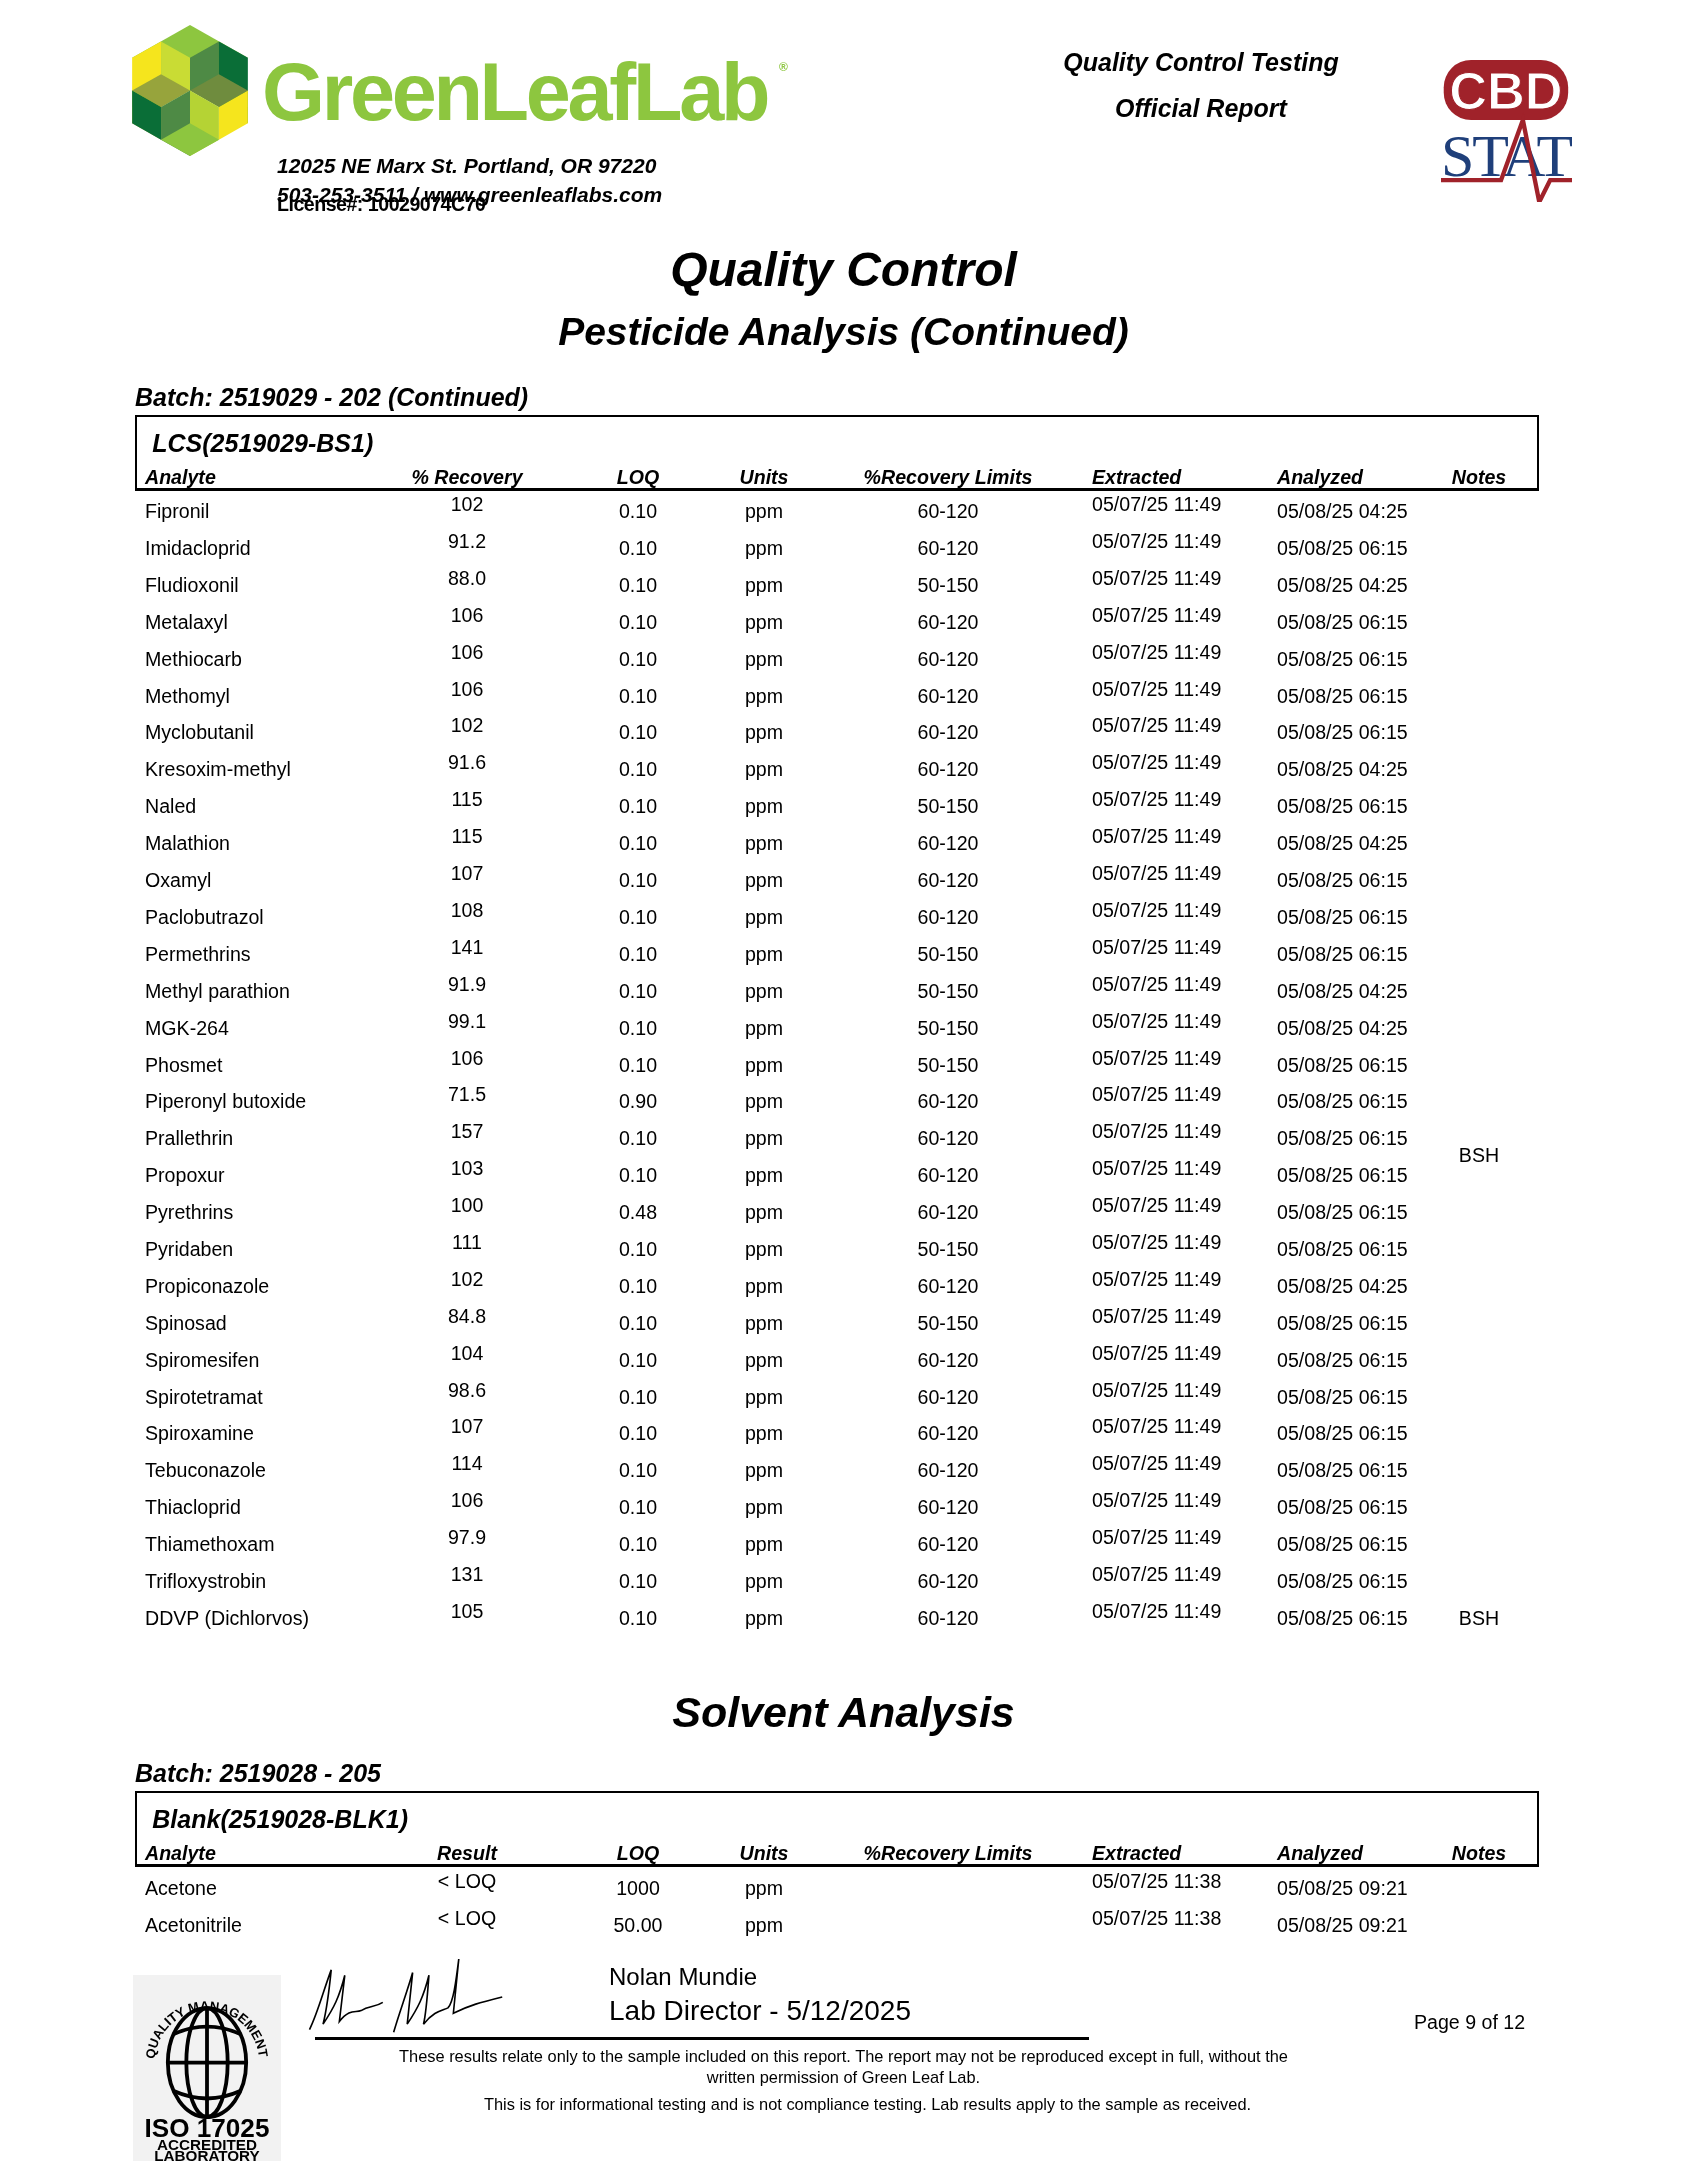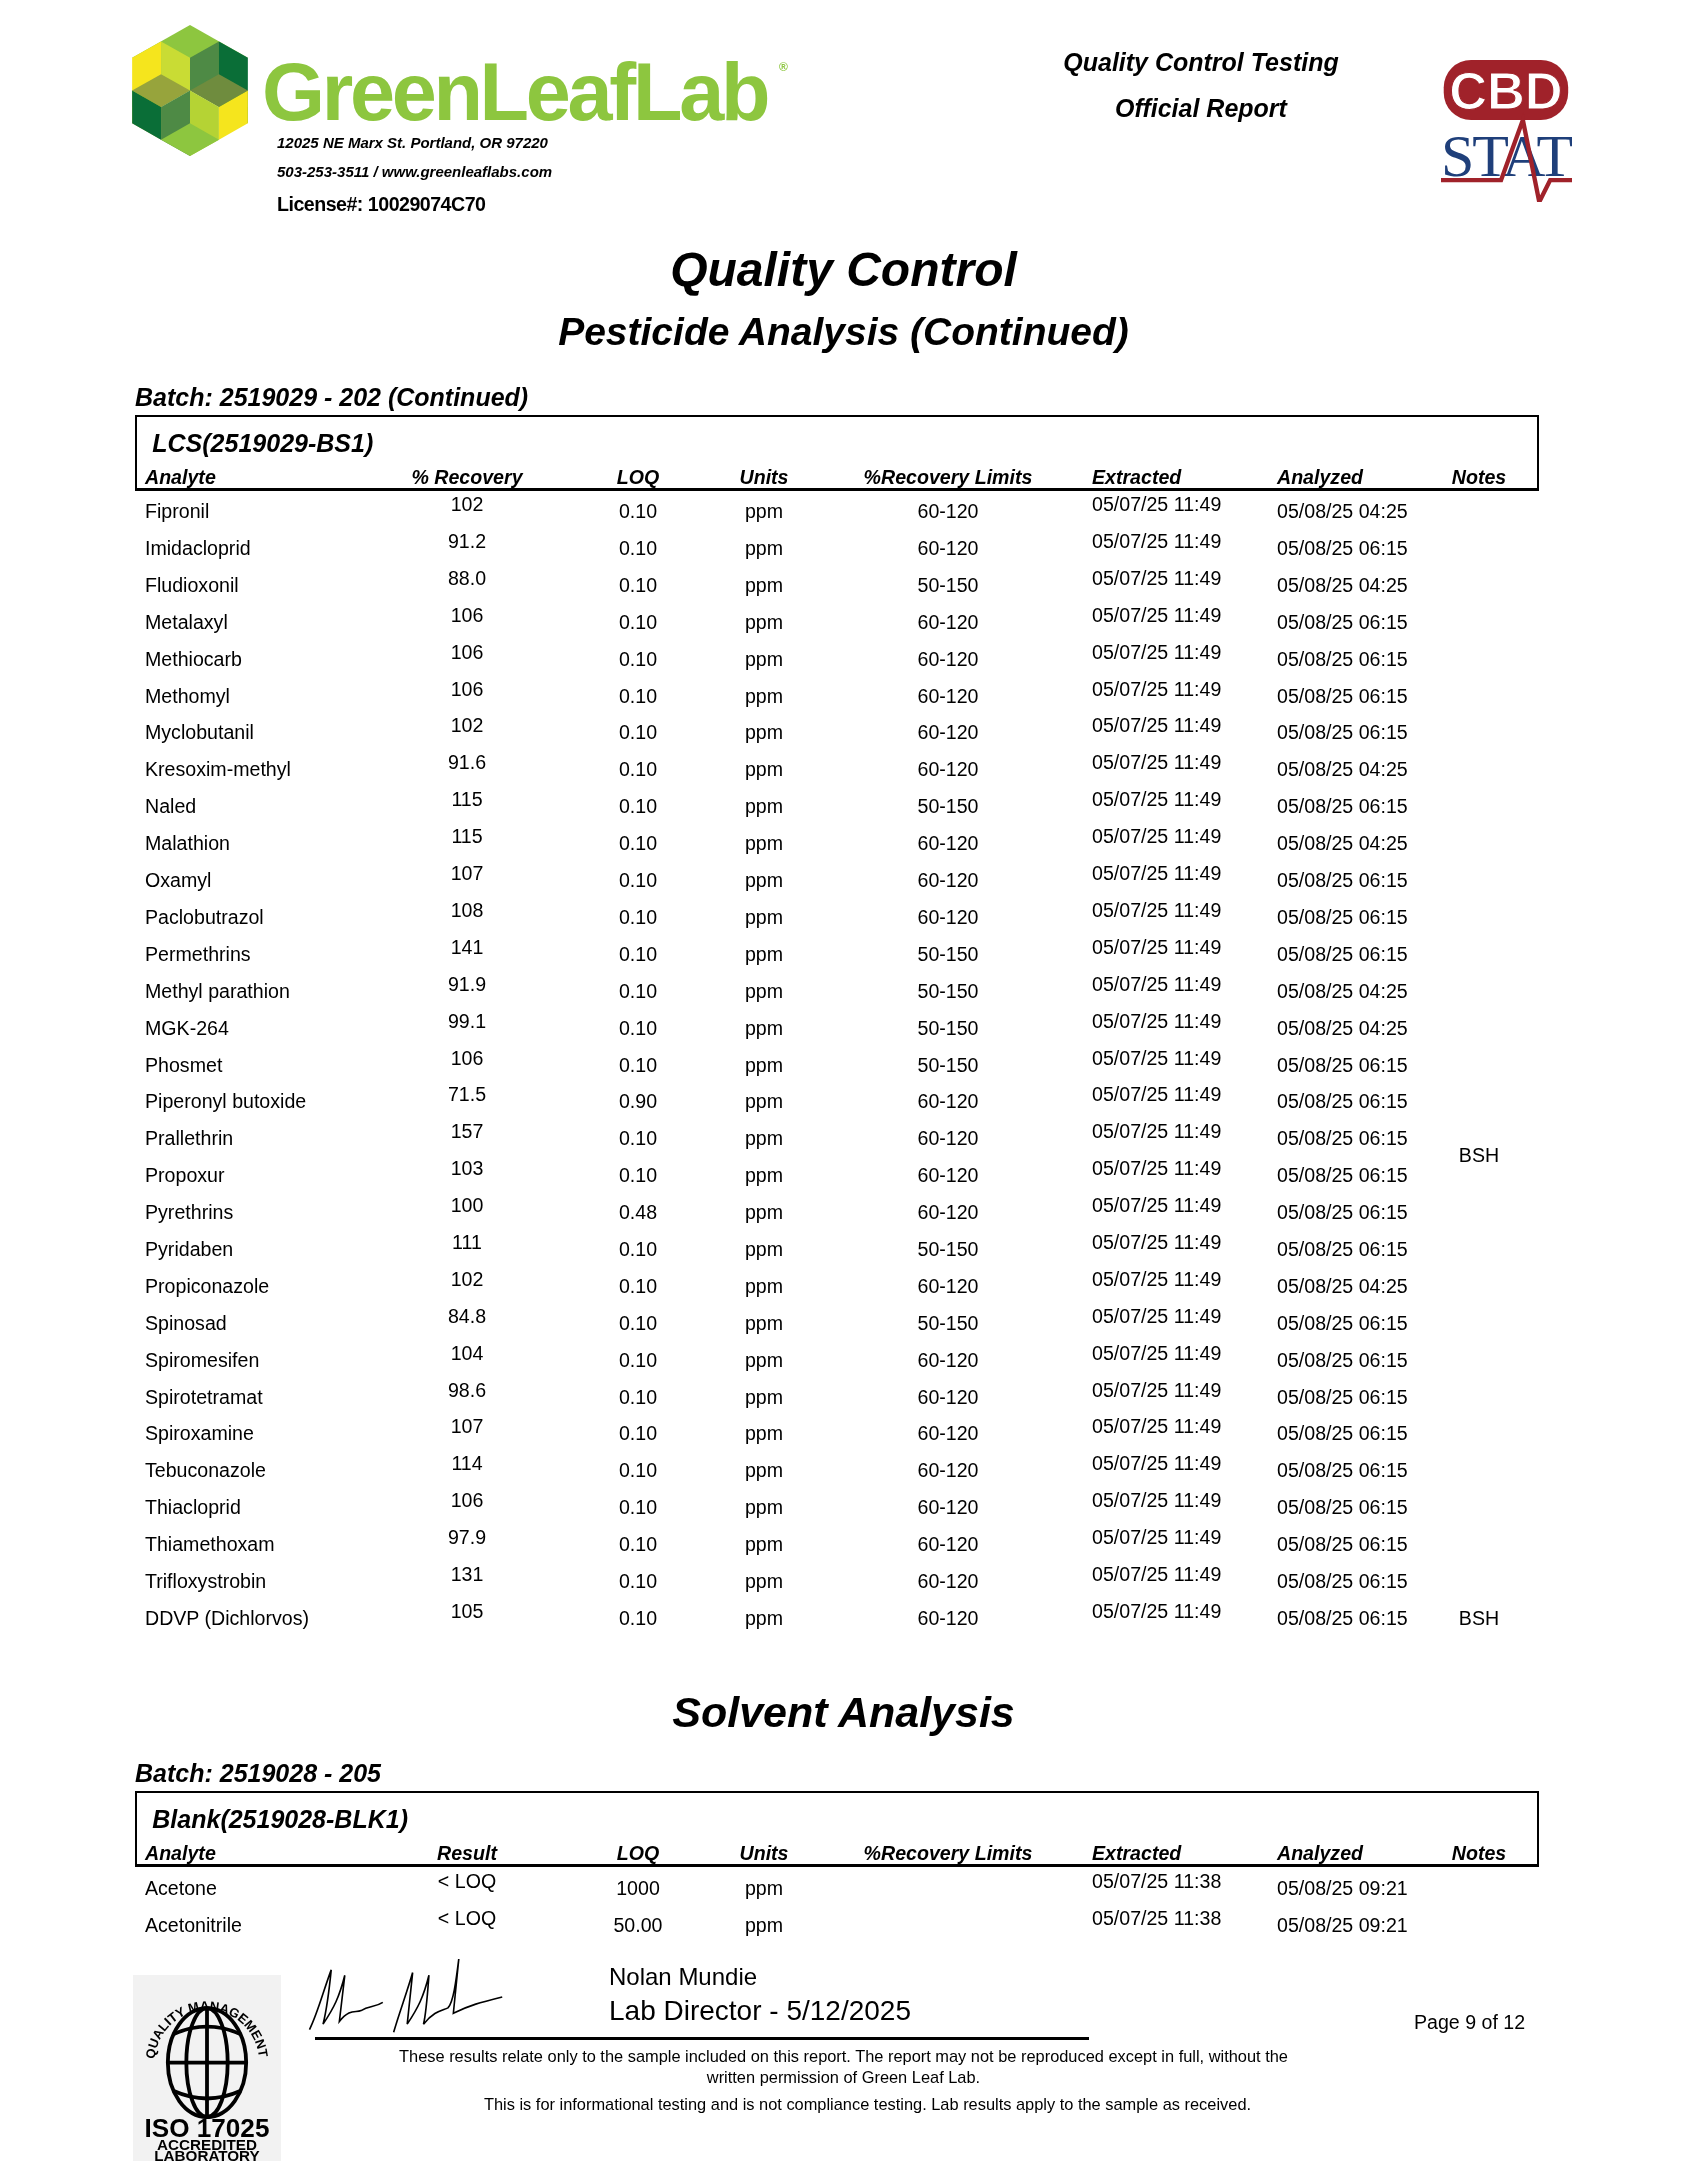--- a/index.html
+++ b/index.html
@@ -4,21 +4,21 @@
 <style>
   * { box-sizing: border-box; margin: 0; padding: 0; }
   html, body { width: 1687px; height: 2183px; background: #ffffff; overflow: hidden; }
   body { position: relative; font-family: "Liberation Sans", sans-serif; color: #000; }
 
   
   .logo-mark { position: absolute; left: 132px; top: 24.6px; width: 116px; height: 131px; }
   .brand-name { position: absolute; left: 262px; top: 52px; font-size: 81px; font-weight: 700;
     color: #8dc63f; letter-spacing: -3.3px; line-height: 1; font-family: "Liberation Sans", sans-serif; }
   .brand-reg { position: absolute; left: 779px; top: 60px; font-size: 12px; color: #8dc63f; font-weight: 700; }
-  .addr { position: absolute; left: 277px; font-style: italic; font-weight: 700; font-size: 15px; line-height: 1; }
+  .addr { position: absolute; left: 277px; font-style: italic; font-weight: 700; font-size: 21px; line-height: 1; margin-top: 20px; }
   .addr.l1 { top: 135px; }
   .addr.l2 { top: 164px; }
   .license { position: absolute; left: 277px; top: 195px; font-weight: 700; font-size: 19.6px; line-height: 1; letter-spacing: -0.5px; }
 
   .report-title { position: absolute; left: 977px; width: 448px; text-align: center; font-style: italic;
     font-weight: 700; font-size: 25px; line-height: 1; }
   .report-title.t1 { top: 50px; }
   .report-title.t2 { top: 96px; }
 
   .cbd-logo { position: absolute; left: 1441px; top: 60px; width: 131px; height: 142px; }

